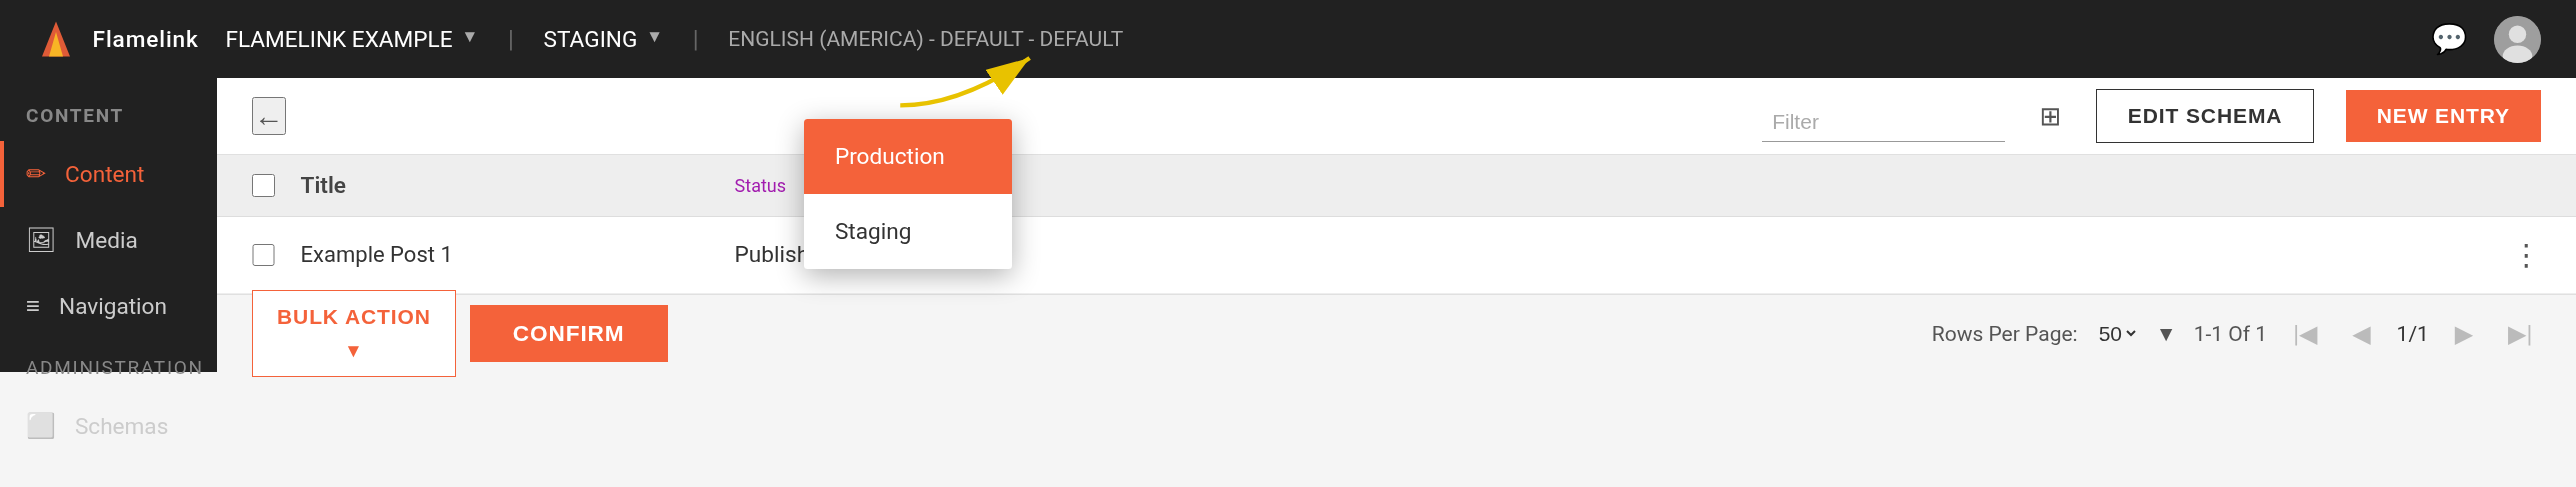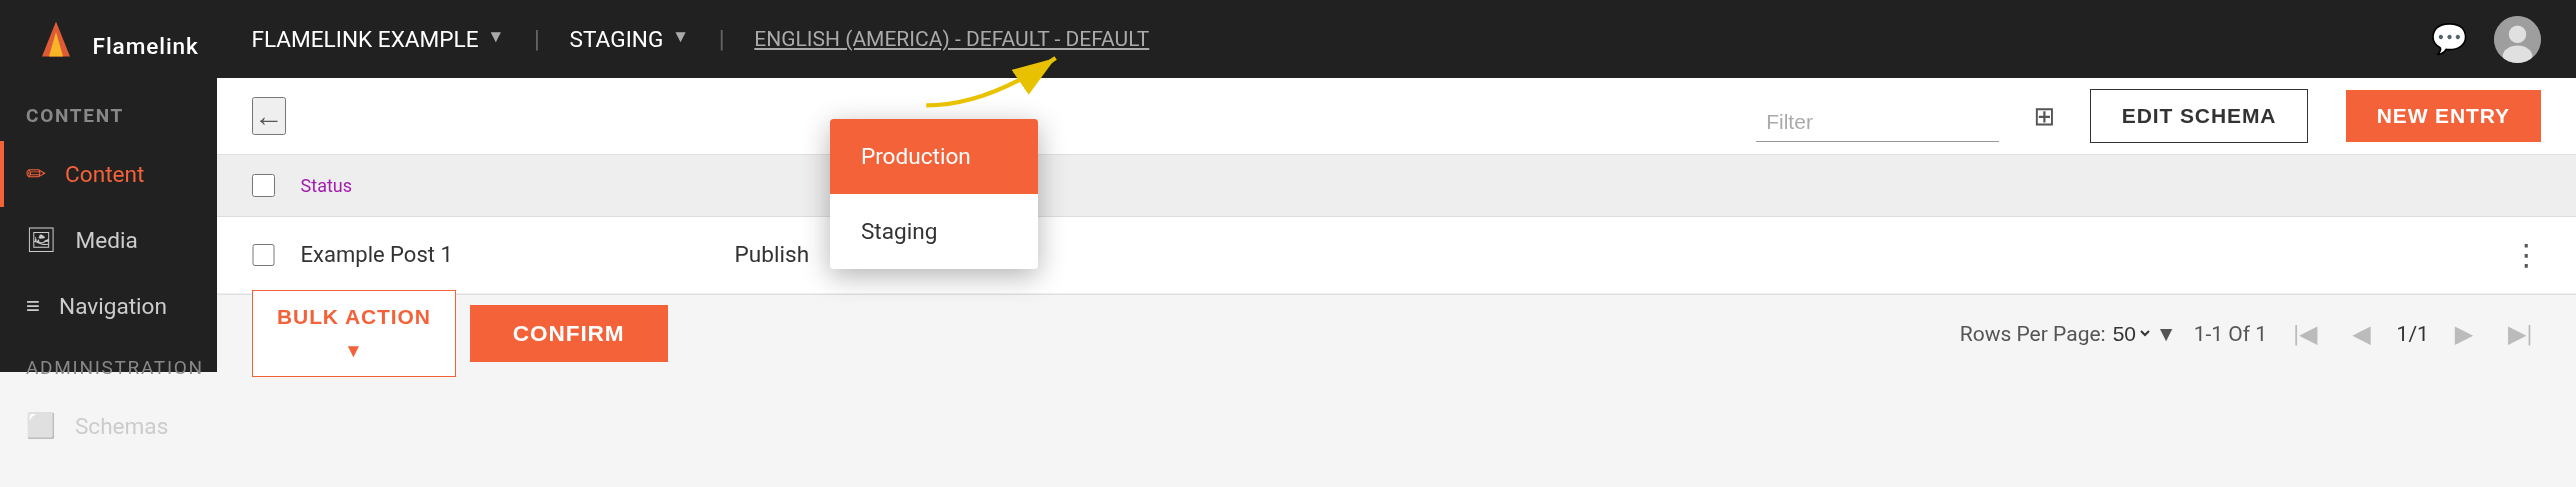--- a/index.html
+++ b/index.html
@@ -11,23 +11,23 @@
       align-items: center;
       background: #212121;
       height: 78px;
       padding: 0 35px;
       color: #fff;
       position: relative;
       z-index: 100;
     }
     .logo-area {
       display: flex;
-      align-items: flex-end;
+      align-items: center;
       gap: 15.6px;
-      margin-right: 44px;
+      margin-right: 18px;
     }
     .logo-flame {
       width: 42px;
       height: 42px;
     }
     .app-name {
       font-size: 22.6px;
       font-weight: 500;
       color: #fff;
       letter-spacing: 0.9px;
@@ -37,21 +37,21 @@
       display: flex;
       align-items: flex-start;
       gap: 8.7px;
       font-size: 22.6px;
       color: #fff;
       cursor: pointer;
       padding: 0 8.7px;
       position: relative;
     }
     .nav-item .chevron { font-size: 17.3px; color: #aaa; }
-    .lang-area { font-size: 21px; color: #aaa; margin-left: 8.7px; text-decoration: underline; }
+    .lang-area { font-size: 21px; color: #aaa; margin-left: 8.7px; }
     .topnav-right { margin-left: auto; display: flex; align-items: center; gap: 26px; }
     .topnav-icon { color: #aaa; font-size: 29.5px; cursor: pointer; }
 
     
     .layout {
       display: flex;
       height: 294px;
     }
     .sidebar {
       width: 217px;
@@ -149,21 +149,21 @@
     }
     .new-entry-btn {
       background: #f4623a;
       color: #fff;
       font-size: 21px;
       font-weight: 700;
       padding: 14px 31px;
       cursor: pointer;
       border: none;
       letter-spacing: 0.9px;
-      margin-left: 20px;
+      margin-left: 14px;
     }
 
     
     .table-header {
       display: flex;
       align-items: center;
       background: #eeeeee;
       padding: 0 35px;
       height: 62px;
       border-bottom: 0.9px solid #ddd;
@@ -222,21 +222,21 @@
       margin-left: 14px;
     }
     .pagination-area {
       margin-left: auto;
       display: flex;
       align-items: center;
       gap: 17.3px;
       font-size: 21px;
       color: #555;
     }
-    .rows-per-page { display: flex; align-items: center; gap: 3px; }
+    .rows-per-page { display: flex; align-items: center; gap: 17px; }
     .rpp-select {
       border: none;
       background: transparent;
       font-size: 21px;
       color: #333;
       cursor: pointer;
     }
     .page-info { color: #555; }
     .pag-btn { font-size: 24px; color: #555; cursor: pointer; padding: 3.5px 8.7px; }
     .pag-btn.disabled { color: #bbb; cursor: default; }
@@ -377,20 +377,21 @@
     <div class="content-header">
       <button class="back-btn">←</button>
       <input class="filter-input" type="text" placeholder="Filter" style="">
       <span class="grid-icon">⊞</span>
       <button class="edit-schema-btn">EDIT SCHEMA</button>
       <button class="new-entry-btn">NEW ENTRY</button>
     </div>
 
     <div class="table-header">
       <input type="checkbox" class="table-header-cb" style="">
+      <span class="col-title">Title</span>
       <span class="col-status">Status</span>
     </div>
 
     <div class="table-row">
       <input type="checkbox" class="row-cb" style="">
       <span class="row-title">Example Post 1</span>
       <span class="row-status">Publish</span>
       <span class="row-actions">⋮</span>
     </div>
 

